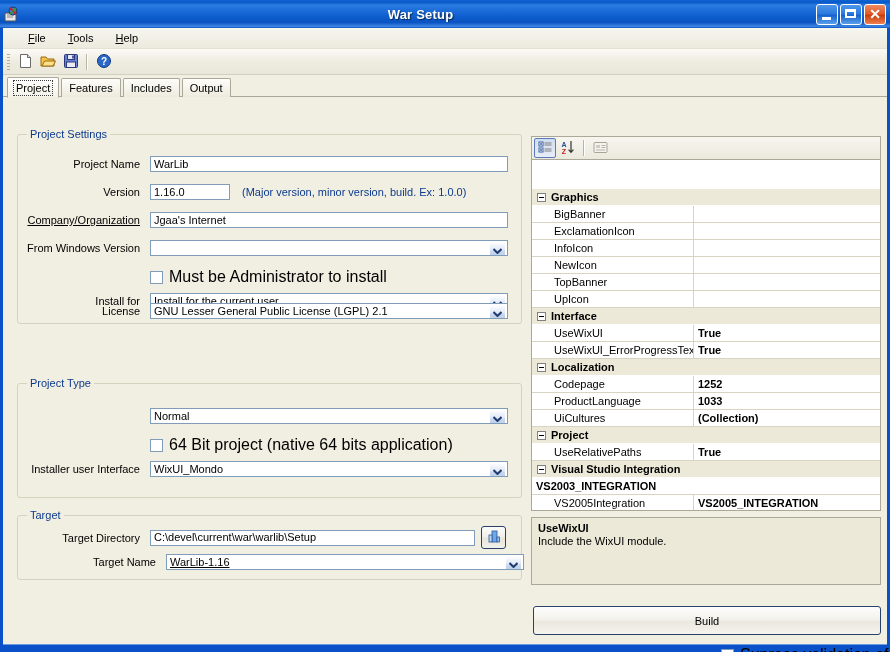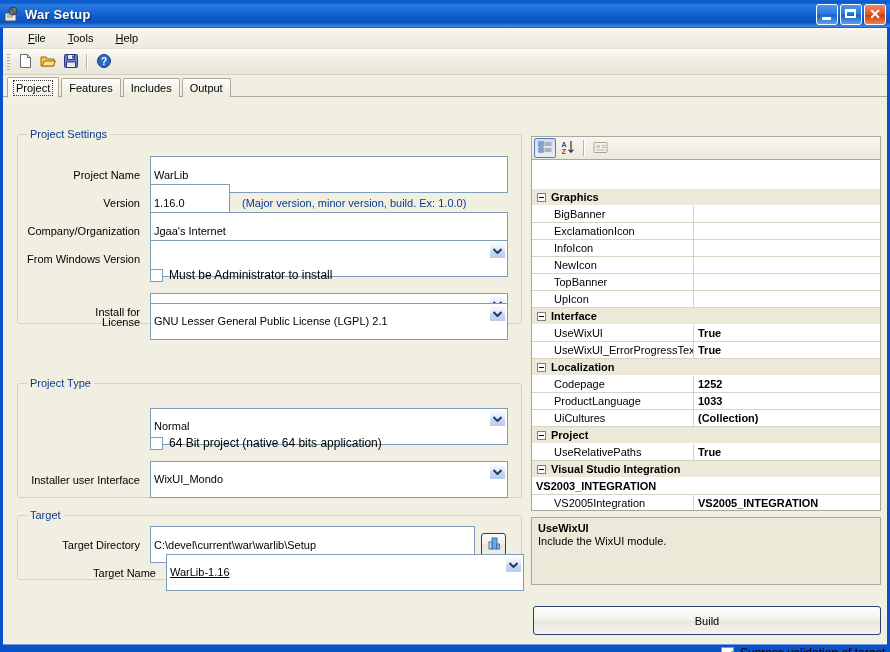--- a/index.html
+++ b/index.html
@@ -21,21 +21,21 @@
     overflow: hidden;
     border: 0;
   }
 
   
   #titlebar {
     position: absolute; left: 0; top: 0; width: 890px; height: 28px;
     background: linear-gradient(to bottom,
        #1064d4 0%, #0a58c8 8%, #2a7ce0 18%, #1a6ad8 40%,
        #0d5ccc 62%, #0a52c2 80%, #3d86e4 94%, #0c55c4 100%);
-    display: flex; align-items: center;
+    display: flex; align-items: center; text-align: center;
   }
   #titlebar .tb-icon {
     width: 17px; height: 17px; margin-left: 4px; margin-right: 4px;
     position: relative; flex: 0 0 auto;
   }
   #titlebar .title-text {
     color: #ffffff;
     font-size: 13px;
     font-weight: bold;
     text-shadow: 1px 1px 1px rgba(0,0,0,0.55);
@@ -177,21 +177,21 @@
 
   
   .frow { position: absolute; display: flex; align-items: center; }
   .flabel {
     font-size: 11px; color: #000;
     text-align: right;
     white-space: nowrap;
   }
 
   input.txt, .combo, .fakeinput {
-    height: 37px;
+    height: 16px;
     border: 1px solid #7f9db9;
     background: #ffffff;
     font-family: "Liberation Sans", sans-serif;
     font-size: 11px;
     color: #000;
     padding: 0 2px 0 3px;
     line-height: 19px;
     outline: none;
   }
   .combo {
@@ -222,21 +222,21 @@
   }
   .cbox.checked::after {
     content: "";
     position: absolute;
     left: 3px; top: 1px;
     width: 4px; height: 8px;
     border: solid #13a10e;
     border-width: 0 2px 2px 0;
     transform: rotate(42deg);
   }
-  .cblabel { font-size: 12px; color: #000; white-space: nowrap; }
+  .cblabel { font-size: 16px; color: #000; white-space: nowrap; }
 
   
   .browse-btn {
     width: 25px; height: 23px;
     border: 1px solid #27416b;
     border-radius: 3px;
     background: linear-gradient(to bottom,#fcfcfc 0%,#f0efe9 45%,#e6e4da 55%,#f2f1ea 100%);
     display: flex; align-items: center; justify-content: center;
     cursor: default;
   }
@@ -456,21 +456,21 @@
         <input class="txt" style="width: 358px; margin-left: 10px;" type="text" value="WarLib">
       </div>
 
       <div class="frow" style="left:24px; top:86px; width:485px;">
         <div class="flabel nosel" style="width:113px;">Version</div>
         <input class="txt" style="width: 80px; margin-left: 10px;" type="text" value="1.16.0">
         <div class="nosel" style="margin-left:12px; color:#0d3a8c; font-size:11px; white-space:nowrap;">(Major version, minor version, build. Ex: 1.0.0)</div>
       </div>
 
       <div class="frow" style="left:24px; top:114px; width:485px;">
-        <div class="flabel nosel" style="width:113px;">Company/Organization</div>
+        <div class="flabel nosel" style="width:113px;text-decoration:underline;">Company/Organization</div>
         <input class="txt" style="width: 358px; margin-left: 10px;" type="text" value="Jgaa's Internet">
       </div>
 
       <div class="frow" style="left:24px; top:142px; width:485px;">
         <div class="flabel nosel" style="width:113px;">From Windows Version</div>
         <div class="combo" style="width:358px; margin-left:10px;">
           <span class="nosel"></span>
           <span class="arrow">
             <svg width="9" height="6" viewBox="0 0 9 6">
                 <path d="M0.5 1 L4.5 5 L8.5 1" fill="none" stroke="#1e3a6e" stroke-width="2"></path>

